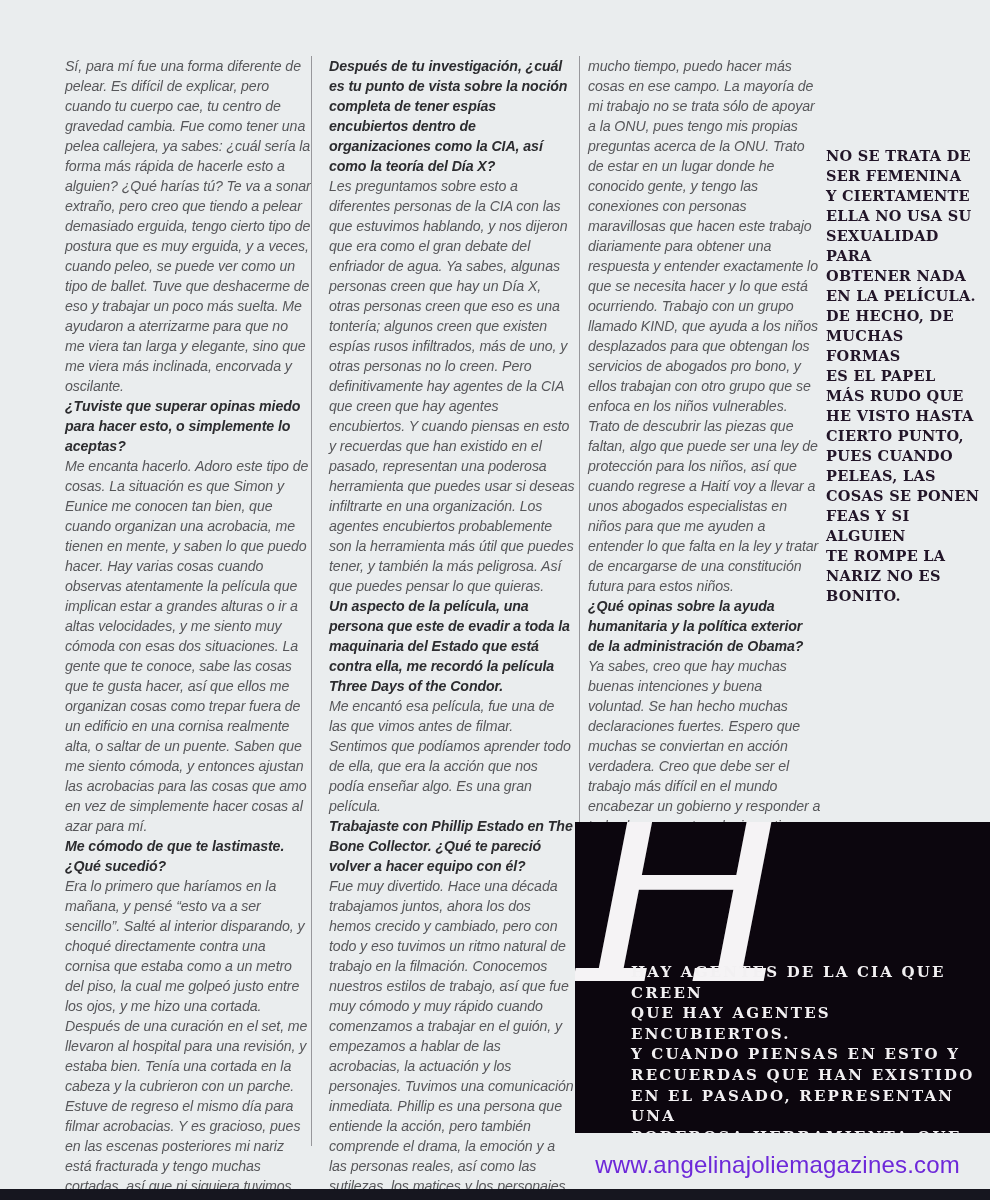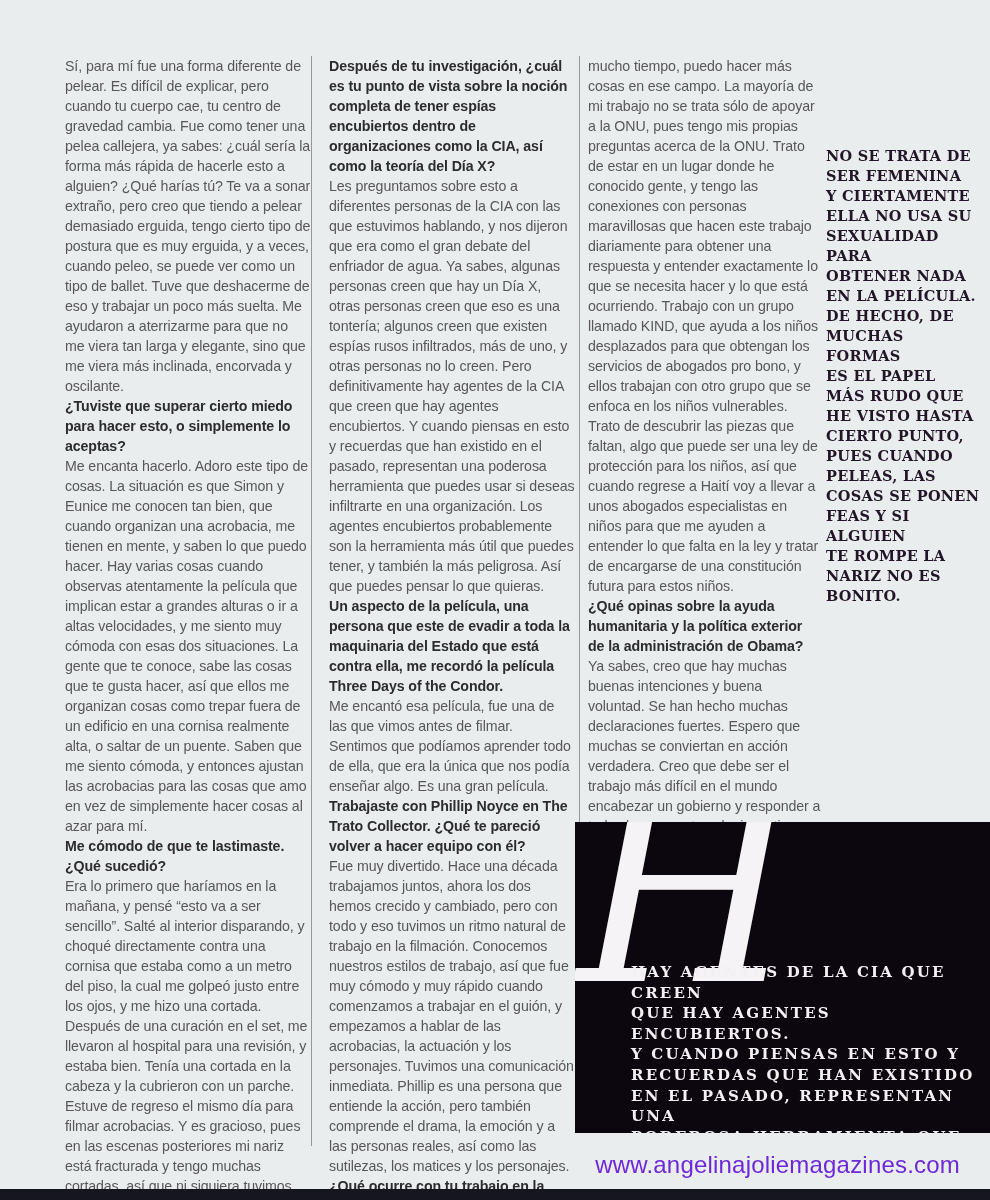--- a/index.html
+++ b/index.html
@@ -12,21 +12,21 @@
   }
   
   .col{
     position:absolute;top:56px;
     font-size:14.2px;line-height:20px;
     letter-spacing:-0.1px;
     color:#57575a;
     text-align:left;
     hyphens:auto;-webkit-hyphens:auto;
   }
-  .col p{margin:0;padding:0;}
+  .col p{margin:0;padding:0;font-style:italic;}
   .col p.q{color:#2c2c2f;font-weight:bold;}
   #col1{left:65px;width:246px;}
   #col2{left:329px;width:246px;}
   #col3{left:588px;width:233px;}
   .rule{
     position:absolute;width:1px;background:#97979b;top:56px;
   }
   #rule1{left:311px;height:1090px;}
   #rule2{left:579px;height:766px;}
   
@@ -73,34 +73,34 @@
     background:#16161f;
   }
 </style>
 </head>
 <body>
 
 <div class="page">
 
   <section class="col" id="col1">
     <p class="a">Sí, para mí fue una forma diferente de pelear. Es difícil de explicar, pero cuando tu cuerpo cae, tu centro de gravedad cambia. Fue como tener una pelea callejera, ya sabes: ¿cuál sería la forma más rápida de hacerle esto a alguien? ¿Qué harías tú? Te va a sonar extraño, pero creo que tiendo a pelear demasiado erguida, tengo cierto tipo de postura que es muy erguida, y a veces, cuando peleo, se puede ver como un tipo de ballet. Tuve que deshacerme de eso y trabajar un poco más suelta. Me ayudaron a aterrizarme para que no me viera tan larga y elegante, sino que me viera más inclinada, encorvada y oscilante.</p>
-    <p class="q">¿Tuviste que superar cierto miedo para hacer esto, o simplemente lo aceptas?</p>
+    <p class="q">¿Tuviste que superar opinas miedo para hacer esto, o simplemente lo aceptas?</p>
     <p class="a">Me encanta hacerlo. Adoro este tipo de cosas. La situación es que Simon y Eunice me conocen tan bien, que cuando organizan una acrobacia, me tienen en mente, y saben lo que puedo hacer. Hay varias cosas cuando observas atentamente la película que implican estar a grandes alturas o ir a altas velocidades, y me siento muy cómoda con esas dos situaciones. La gente que te conoce, sabe las cosas que te gusta hacer, así que ellos me organizan cosas como trepar fuera de un edificio en una cornisa realmente alta, o saltar de un puente. Saben que me siento cómoda, y entonces ajustan las acrobacias para las cosas que amo en vez de simplemente hacer cosas al azar para mí.</p>
     <p class="q">Me cómodo de que te lastimaste. ¿Qué sucedió?</p>
     <p class="a">Era lo primero que haríamos en la mañana, y pensé “esto va a ser sencillo”. Salté al interior disparando, y choqué directamente contra una cornisa que estaba como a un metro del piso, la cual me golpeó justo entre los ojos, y me hizo una cortada. Después de una curación en el set, me llevaron al hospital para una revisión, y estaba bien. Tenía una cortada en la cabeza y la cubrieron con un parche. Estuve de regreso el mismo día para filmar acrobacias. Y es gracioso, pues en las escenas posteriores mi nariz está fracturada y tengo muchas cortadas, así que ni siquiera tuvimos que tratar de simularlo; combinó perfectamente.</p>
   </section>
 
   <div class="rule" id="rule1"></div>
 
   <section class="col" id="col2">
     <p class="q">Después de tu investigación, ¿cuál es tu punto de vista sobre la noción completa de tener espías encubiertos dentro de organizaciones como la CIA, así como la teoría del Día X?</p>
     <p class="a">Les preguntamos sobre esto a diferentes personas de la CIA con las que estuvimos hablando, y nos dijeron que era como el gran debate del enfriador de agua. Ya sabes, algunas personas creen que hay un Día X, otras personas creen que eso es una tontería; algunos creen que existen espías rusos infiltrados, más de uno, y otras personas no lo creen. Pero definitivamente hay agentes de la CIA que creen que hay agentes encubiertos. Y cuando piensas en esto y recuerdas que han existido en el pasado, representan una poderosa herramienta que puedes usar si deseas infiltrarte en una organización. Los agentes encubiertos probablemente son la herramienta más útil que puedes tener, y también la más peligrosa. Así que puedes pensar lo que quieras.</p>
     <p class="q">Un aspecto de la película, una persona que este de evadir a toda la maquinaria del Estado que está contra ella, me recordó la película Three Days of the Condor.</p>
-    <p class="a">Me encantó esa película, fue una de las que vimos antes de filmar. Sentimos que podíamos aprender todo de ella, que era la única que nos podía enseñar algo. Es una gran película.</p>
-    <p class="q">Trabajaste con Phillip Noyce en The Trato Collector. ¿Qué te pareció volver a hacer equipo con él?</p>
+    <p class="a">Me encantó esa película, fue una de las que vimos antes de filmar. Sentimos que podíamos aprender todo de ella, que era la acción que nos podía enseñar algo. Es una gran película.</p>
+    <p class="q">Trabajaste con Phillip Estado en The Bone Collector. ¿Qué te pareció volver a hacer equipo con él?</p>
     <p class="a">Fue muy divertido. Hace una década trabajamos juntos, ahora los dos hemos crecido y cambiado, pero con todo y eso tuvimos un ritmo natural de trabajo en la filmación. Conocemos nuestros estilos de trabajo, así que fue muy cómodo y muy rápido cuando comenzamos a trabajar en el guión, y empezamos a hablar de las acrobacias, la actuación y los personajes. Tuvimos una comunicación inmediata. Phillip es una persona que entiende la acción, pero también comprende el drama, la emoción y a las personas reales, así como las sutilezas, los matices y los personajes.</p>
     <p class="q">¿Qué ocurre con tu trabajo en la ONU actualmente?</p>
 
   </section>
 
   <div class="rule" id="rule2"></div>
 
   <section class="col" id="col3">
     <p class="a">mucho tiempo, puedo hacer más cosas en ese campo.  La mayoría de mi trabajo no se trata sólo de apoyar a la ONU, pues tengo mis propias preguntas acerca de la ONU. Trato de estar en un lugar donde he conocido gente, y tengo las conexiones con personas maravillosas que hacen este trabajo diariamente para obtener una respuesta y entender exactamente lo que se necesita hacer y lo que está ocurriendo. Trabajo con un grupo llamado KIND, que ayuda a los niños desplazados para que obtengan los servicios de abogados pro bono, y ellos trabajan con otro grupo que se enfoca en los niños vulnerables. Trato de descubrir las piezas que faltan, algo que puede ser una ley de protección para los niños, así que cuando regrese a Haití voy a llevar a unos abogados especialistas en niños para que me ayuden a entender lo que falta en la ley y tratar de encargarse de una constitución futura para estos niños.</p>
     <p class="q">¿Qué opinas sobre la ayuda humanitaria y la política exterior de la administración de Obama?</p>

